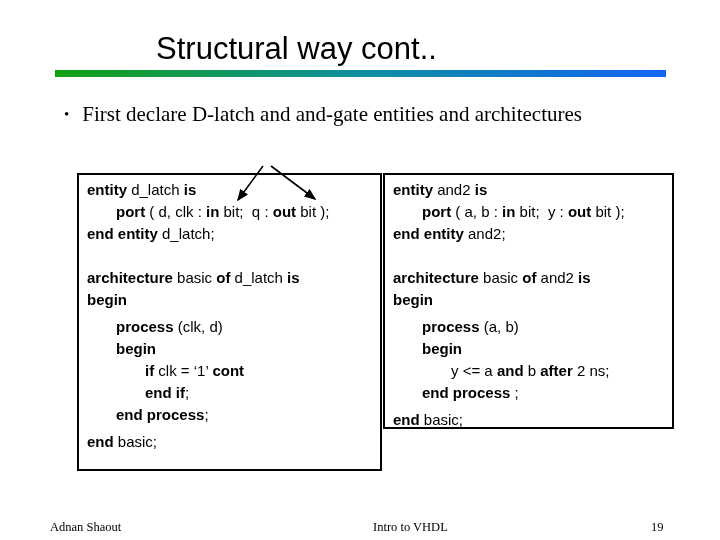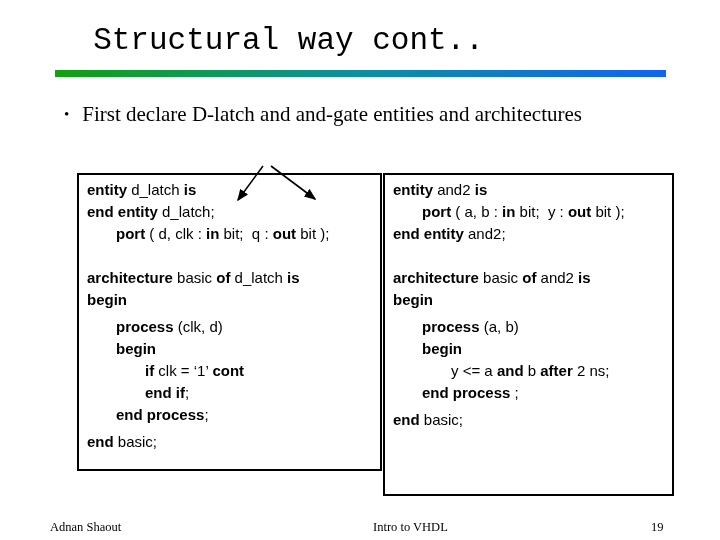--- a/index.html
+++ b/index.html
@@ -2,22 +2,22 @@
 <html><head>
 <meta charset="utf-8">
 <style>
   html,body{margin:0;padding:0;background:#888;}
   .slide{
     position:relative;width:720px;height:540px;background:#ffffff;
     overflow:hidden;font-family:"Liberation Serif",serif;color:#000;
   }
   .title{
     position:absolute;top:22px;left:0;width:577px;text-align:center;
-    font-size:31px;font-weight:400;line-height:38px;margin:0;
-    font-family:Liberation Mono, monospace;
+    font-size:31px;font-weight:400;line-height:38px;margin:8px;
+    font-family:Liberation Sans, sans-serif;
   }
   .accent-bar{
     position:absolute;left:55px;top:70px;width:611px;height:7px;
   }
   .bullet-line{
     position:absolute;left:64px;top:98px;width:620px;
     font-size:21px;line-height:32px;
   }
   .bullet-dot{
     display:inline-block;font-size:15px;vertical-align:2px;margin-right:13px;
@@ -30,21 +30,21 @@
   .arrow-overlay{
     position:absolute;left:0;top:0;width:720px;height:540px;
     pointer-events:none;z-index:5;
   }
   .codebox{
     position:absolute;background:#fff;border:2px solid #000;
     font-family:"Liberation Sans",sans-serif;font-size:15px;
     padding:4px 8px;box-sizing:border-box;overflow:hidden;
   }
   .codebox.left{left:41px;top:173px;width:305px;height:298px;margin-left:36px;}
-  .codebox.right{left:383px;top:173px;width:291px;height:323px;}
+  .codebox.right{left:383px;top:173px;width:291px;height:256px;}
   .code-line{line-height:22px;white-space:pre;}
   .code-line .kw{font-weight:bold;}
   .footer-item{
     position:absolute;top:520px;font-size:12.5px;
     font-family:"Liberation Serif",serif;
   }
   .footer-author{left:50px;}
   .footer-center{left:373px;}
   .footer-page{left:651px;}
 </style>
@@ -67,22 +67,22 @@
       <marker id="ah" markerWidth="9" markerHeight="8" refX="6.5" refY="3" orient="auto">
         <path d="M0,0 L7.5,3 L0,6 z" fill="#000"></path>
       </marker>
     </defs>
     <line x1="263" y1="166" x2="238" y2="200" stroke="#000000" stroke-width="1.6" marker-end="url(#ah)"></line>
     <line x1="271" y1="166" x2="315" y2="199" stroke="#000000" stroke-width="1.6" marker-end="url(#ah)"></line>
   </svg>
 
   <div class="codebox left">
       <div class="code-line" style="padding-left: 0px;"><span class="kw">entity </span><span>d_latch </span><span class="kw">is</span></div>
+      <div class="code-line" style="padding-left: 29px;"><span class="kw">port</span><span> ( d, clk : </span><span class="kw">in</span><span> bit;  q : </span><span class="kw">out</span><span> bit );</span></div>
       <div class="code-line" style="padding-left: 0px;"><span class="kw">end entity </span><span>d_latch;</span></div>
-      <div class="code-line" style="padding-left: 29px;"><span class="kw">port</span><span> ( d, clk : </span><span class="kw">in</span><span> bit;  q : </span><span class="kw">out</span><span> bit );</span></div>
       <div class="code-line">&nbsp;</div>
       <div class="code-line" style="padding-left: 0px;"><span class="kw">architecture </span><span>basic </span><span class="kw">of </span><span>d_latch </span><span class="kw">is</span></div>
       <div class="code-line" style="padding-left: 0px;"><span class="kw">begin</span></div>
       <div class="code-line" style="padding-left: 29px; margin-top: 5px;"><span class="kw">process</span><span> (clk, d)</span></div>
       <div class="code-line" style="padding-left: 29px;"><span class="kw">begin</span></div>
       <div class="code-line" style="padding-left: 58px;"><span class="kw">if </span><span>clk = ‘1’ </span><span class="kw">cont</span></div>
       <div class="code-line" style="padding-left: 58px;"><span class="kw">end if</span><span>;</span></div>
       <div class="code-line" style="padding-left: 29px;"><span class="kw">end process</span><span>;</span></div>
       <div class="code-line" style="padding-left: 0px; margin-top: 5px;"><span class="kw">end </span><span>basic;</span></div>
     </div>

